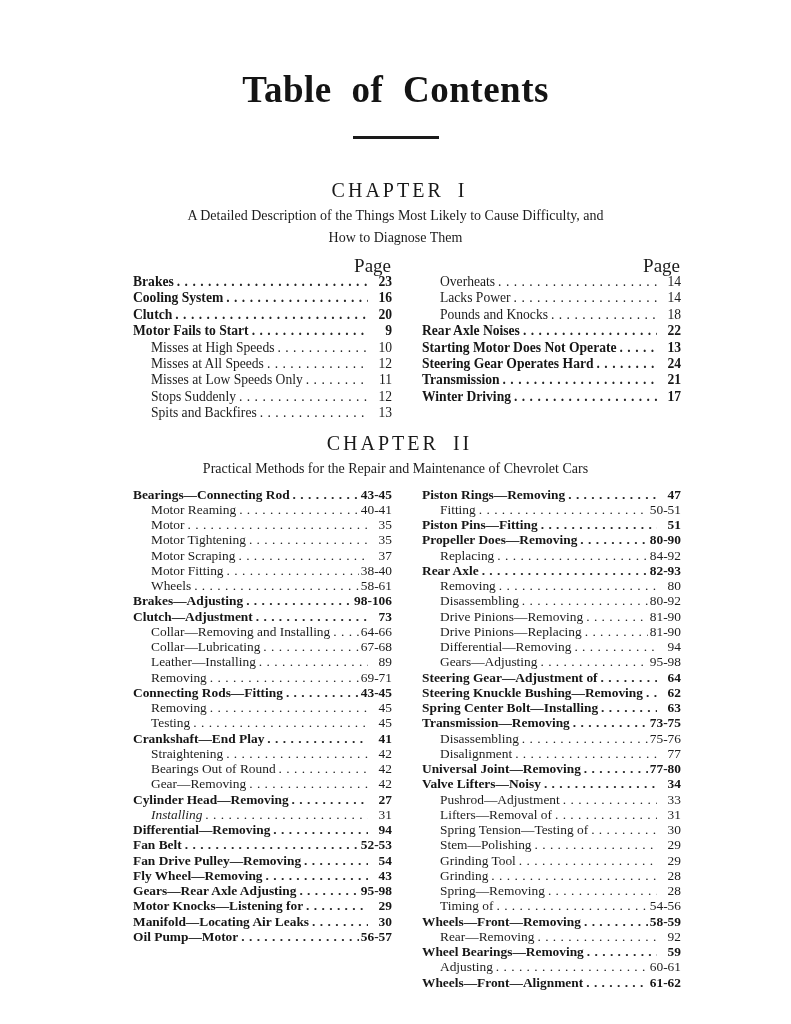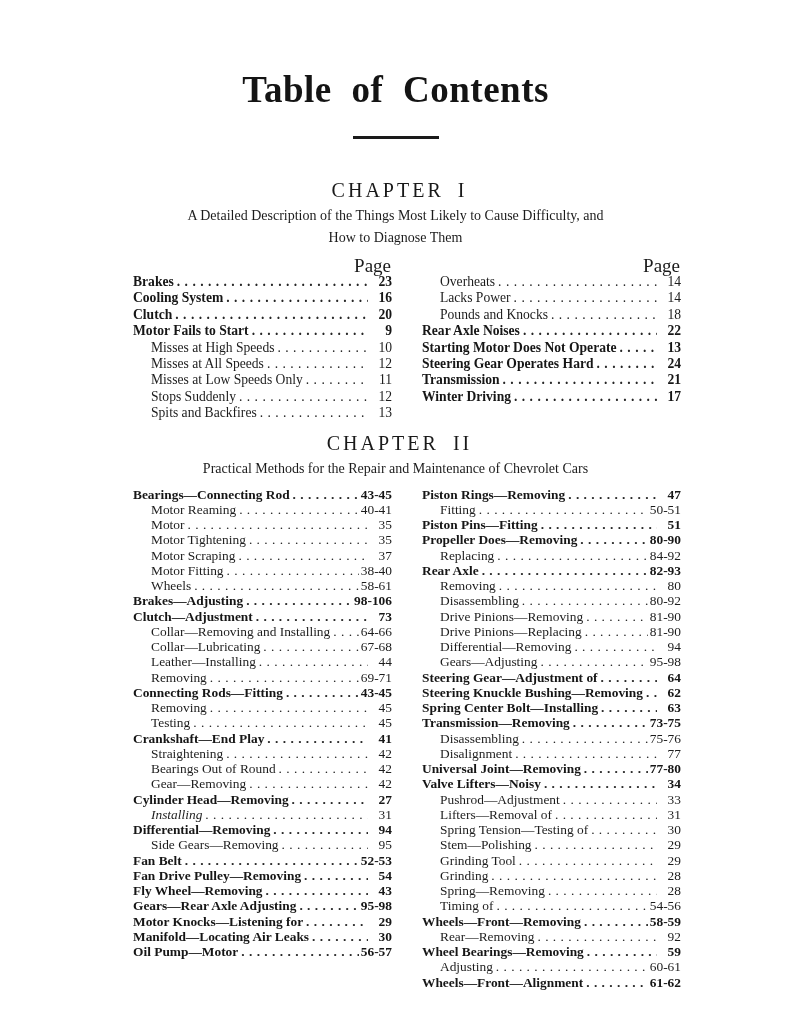--- a/index.html
+++ b/index.html
@@ -275,21 +275,21 @@
             <span class="pg">64-66</span>
           </div>
           <div class="toc-row ind">
             <span class="lbl">Collar—Lubricating</span>
             <span class="leader"></span>
             <span class="pg">67-68</span>
           </div>
           <div class="toc-row ind">
             <span class="lbl">Leather—Installing</span>
             <span class="leader"></span>
-            <span class="pg">44</span>
+            <span class="pg">89</span>
           </div>
           <div class="toc-row ind">
             <span class="lbl">Removing</span>
             <span class="leader"></span>
             <span class="pg">69-71</span>
           </div>
           <div class="toc-row b">
             <span class="lbl">Connecting Rods—Fitting</span>
             <span class="leader"></span>
             <span class="pg">43-45</span>
@@ -331,25 +331,20 @@
           </div>
           <div class="toc-row ind i">
             <span class="lbl">Installing</span>
             <span class="leader"></span>
             <span class="pg">31</span>
           </div>
           <div class="toc-row b">
             <span class="lbl">Differential—Removing</span>
             <span class="leader"></span>
             <span class="pg">94</span>
-          </div>
-          <div class="toc-row ind">
-            <span class="lbl">Side Gears—Removing</span>
-            <span class="leader"></span>
-            <span class="pg">95</span>
           </div>
           <div class="toc-row b">
             <span class="lbl">Fan Belt</span>
             <span class="leader"></span>
             <span class="pg">52-53</span>
           </div>
           <div class="toc-row b">
             <span class="lbl">Fan Drive Pulley—Removing</span>
             <span class="leader"></span>
             <span class="pg">54</span>

